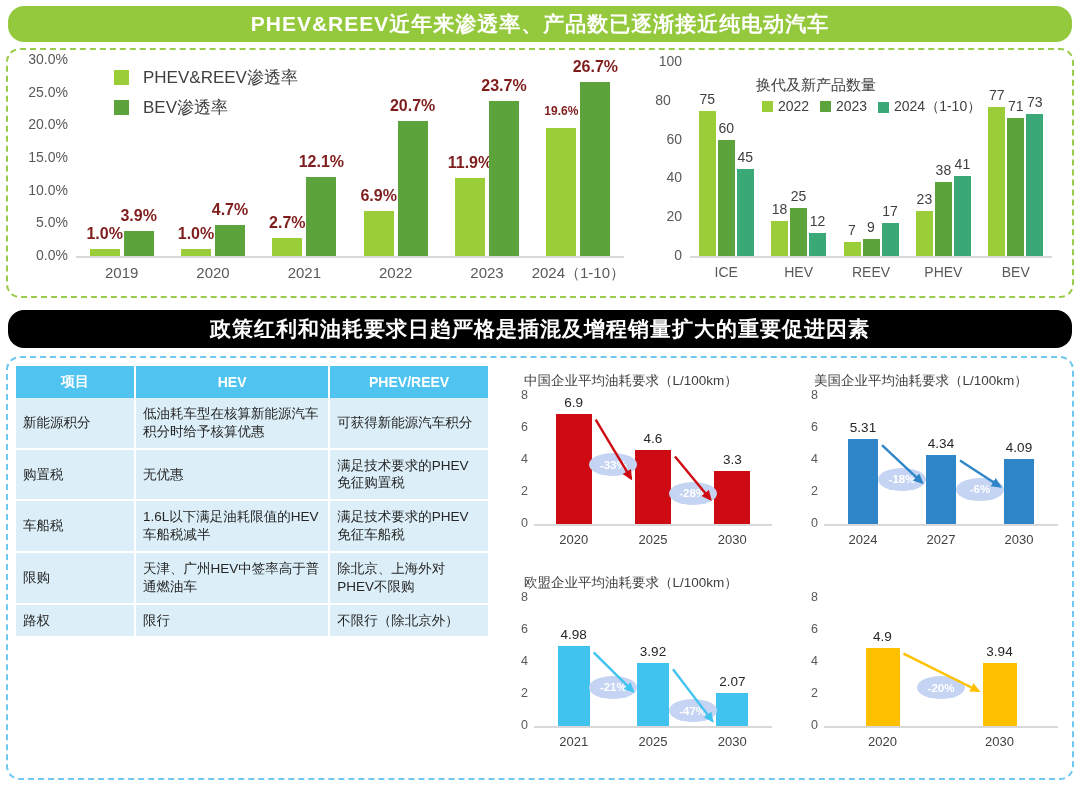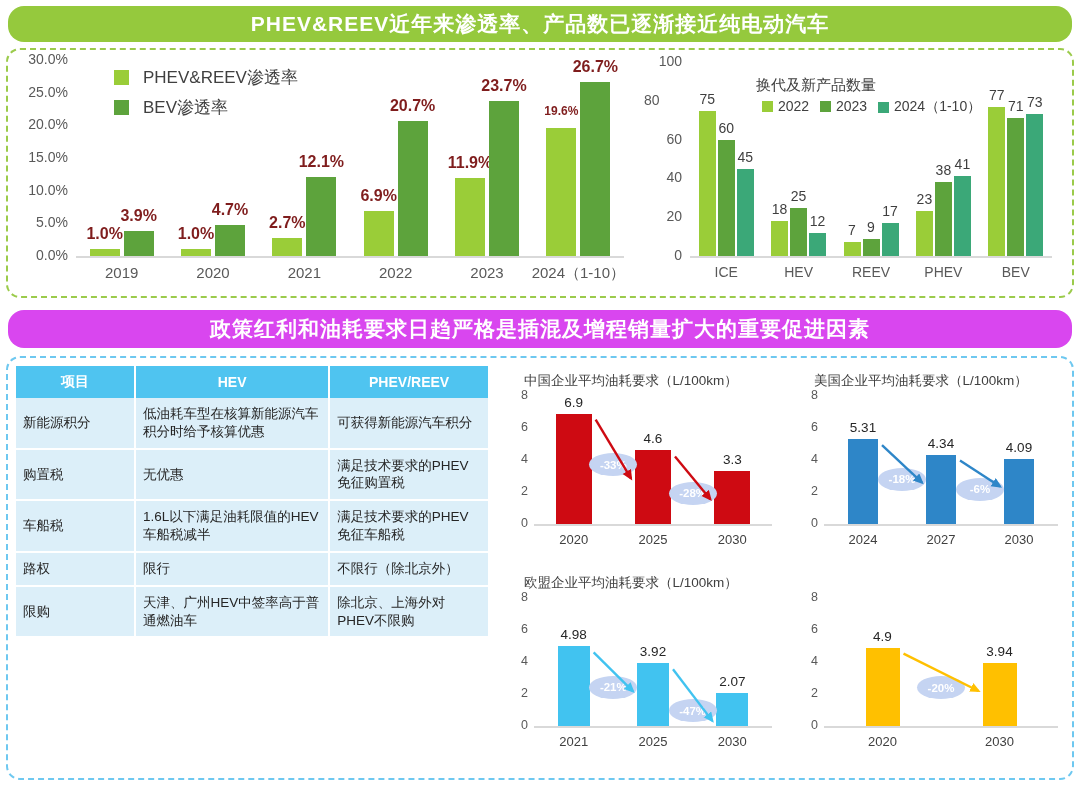--- a/index.html
+++ b/index.html
@@ -16,21 +16,21 @@
   
   .banner {
     border-radius:16px;
     text-align:center;
     font-weight:bold;
     color:#ffffff;
     letter-spacing:1px;
     display:flex; align-items:center; justify-content:center;
   }
   .banner-green { background:#95C93D; }
-  .banner-blue  { background:#d946ef; }
+  .banner-blue  { background:#000000; }
 
   #banner1 { position:absolute; left:8px; top:6px; width:1064px; height:36px; font-size:21px; }
   #banner2 { position:absolute; left:8px; top:310px; width:1064px; height:38px; font-size:21px; }
 
   
   .panel {
     position:absolute;
     border-radius:14px;
   }
   #panel-top {
@@ -192,21 +192,21 @@
     </div>
 </div>
 
 <div id="chart2">
   <div class="chart-title" id="c2-title" style="left:112px; top:22px; font-size:15px;">换代及新产品数量</div>
   <div id="c2-yticks">
       <div class="ytick" style="top: 193px; text-align: right;">0</div>
       <div class="ytick" style="top: 154.2px; text-align: right;">20</div>
       <div class="ytick" style="top: 115.4px; text-align: right;">40</div>
       <div class="ytick" style="top: 76.6px; text-align: right;">60</div>
-      <div class="ytick" style="top: 37.8px; text-align: left;">80</div>
+      <div class="ytick" style="top: 37.8px; text-align: center;">80</div>
       <div class="ytick" style="top: -1px; text-align: right;">100</div>
     </div>
   <div id="c2-plot">
       <div class="axis-line" style="left: 0px; top: 194px; width: 362px; height: 2px;"></div>
       <div class="bar" style="left: 8.7px; width: 17px; height: 145.5px; background: rgb(154, 205, 56);"></div>
       <div class="bar-label" style="left: 0.2px; top: 28.5px; width: 34px;">75</div>
       <div class="bar" style="left: 27.7px; width: 17px; height: 116.4px; background: rgb(93, 163, 60);"></div>
       <div class="bar-label" style="left: 19.2px; top: 57.6px; width: 34px;">60</div>
       <div class="bar" style="left: 46.7px; width: 17px; height: 87.3px; background: rgb(59, 168, 120);"></div>
       <div class="bar-label" style="left: 38.2px; top: 86.7px; width: 34px;">45</div>
@@ -276,28 +276,28 @@
         <td class="item-col">购置税</td>
         <td class="val-col">无优惠</td>
         <td class="val-col">满足技术要求的PHEV免征购置税</td>
       </tr>
       <tr>
         <td class="item-col">车船税</td>
         <td class="val-col">1.6L以下满足油耗限值的HEV车船税减半</td>
         <td class="val-col">满足技术要求的PHEV免征车船税</td>
       </tr>
       <tr>
+        <td class="item-col">限购</td>
+        <td class="val-col">天津、广州HEV中签率高于普通燃油车</td>
+        <td class="val-col">除北京、上海外对PHEV不限购</td>
+      </tr>
+      <tr>
         <td class="item-col">路权</td>
         <td class="val-col">限行</td>
         <td class="val-col">不限行（除北京外）</td>
-      </tr>
-      <tr>
-        <td class="item-col">限购</td>
-        <td class="val-col">天津、广州HEV中签率高于普通燃油车</td>
-        <td class="val-col">除北京、上海外对PHEV不限购</td>
       </tr>
     </tbody>
 </table>
 
 <div class="mini" id="mini-cn">
     <div class="chart-title" style="left: 24px; top: 2px;">中国企业平均油耗要求（L/100km）</div>
     <div class="ytick" style="left: 12px; top: 146px;">0</div>
     <div class="ytick" style="left: 12px; top: 114px;">2</div>
     <div class="ytick" style="left: 12px; top: 82px;">4</div>
     <div class="ytick" style="left: 12px; top: 50px;">6</div>

